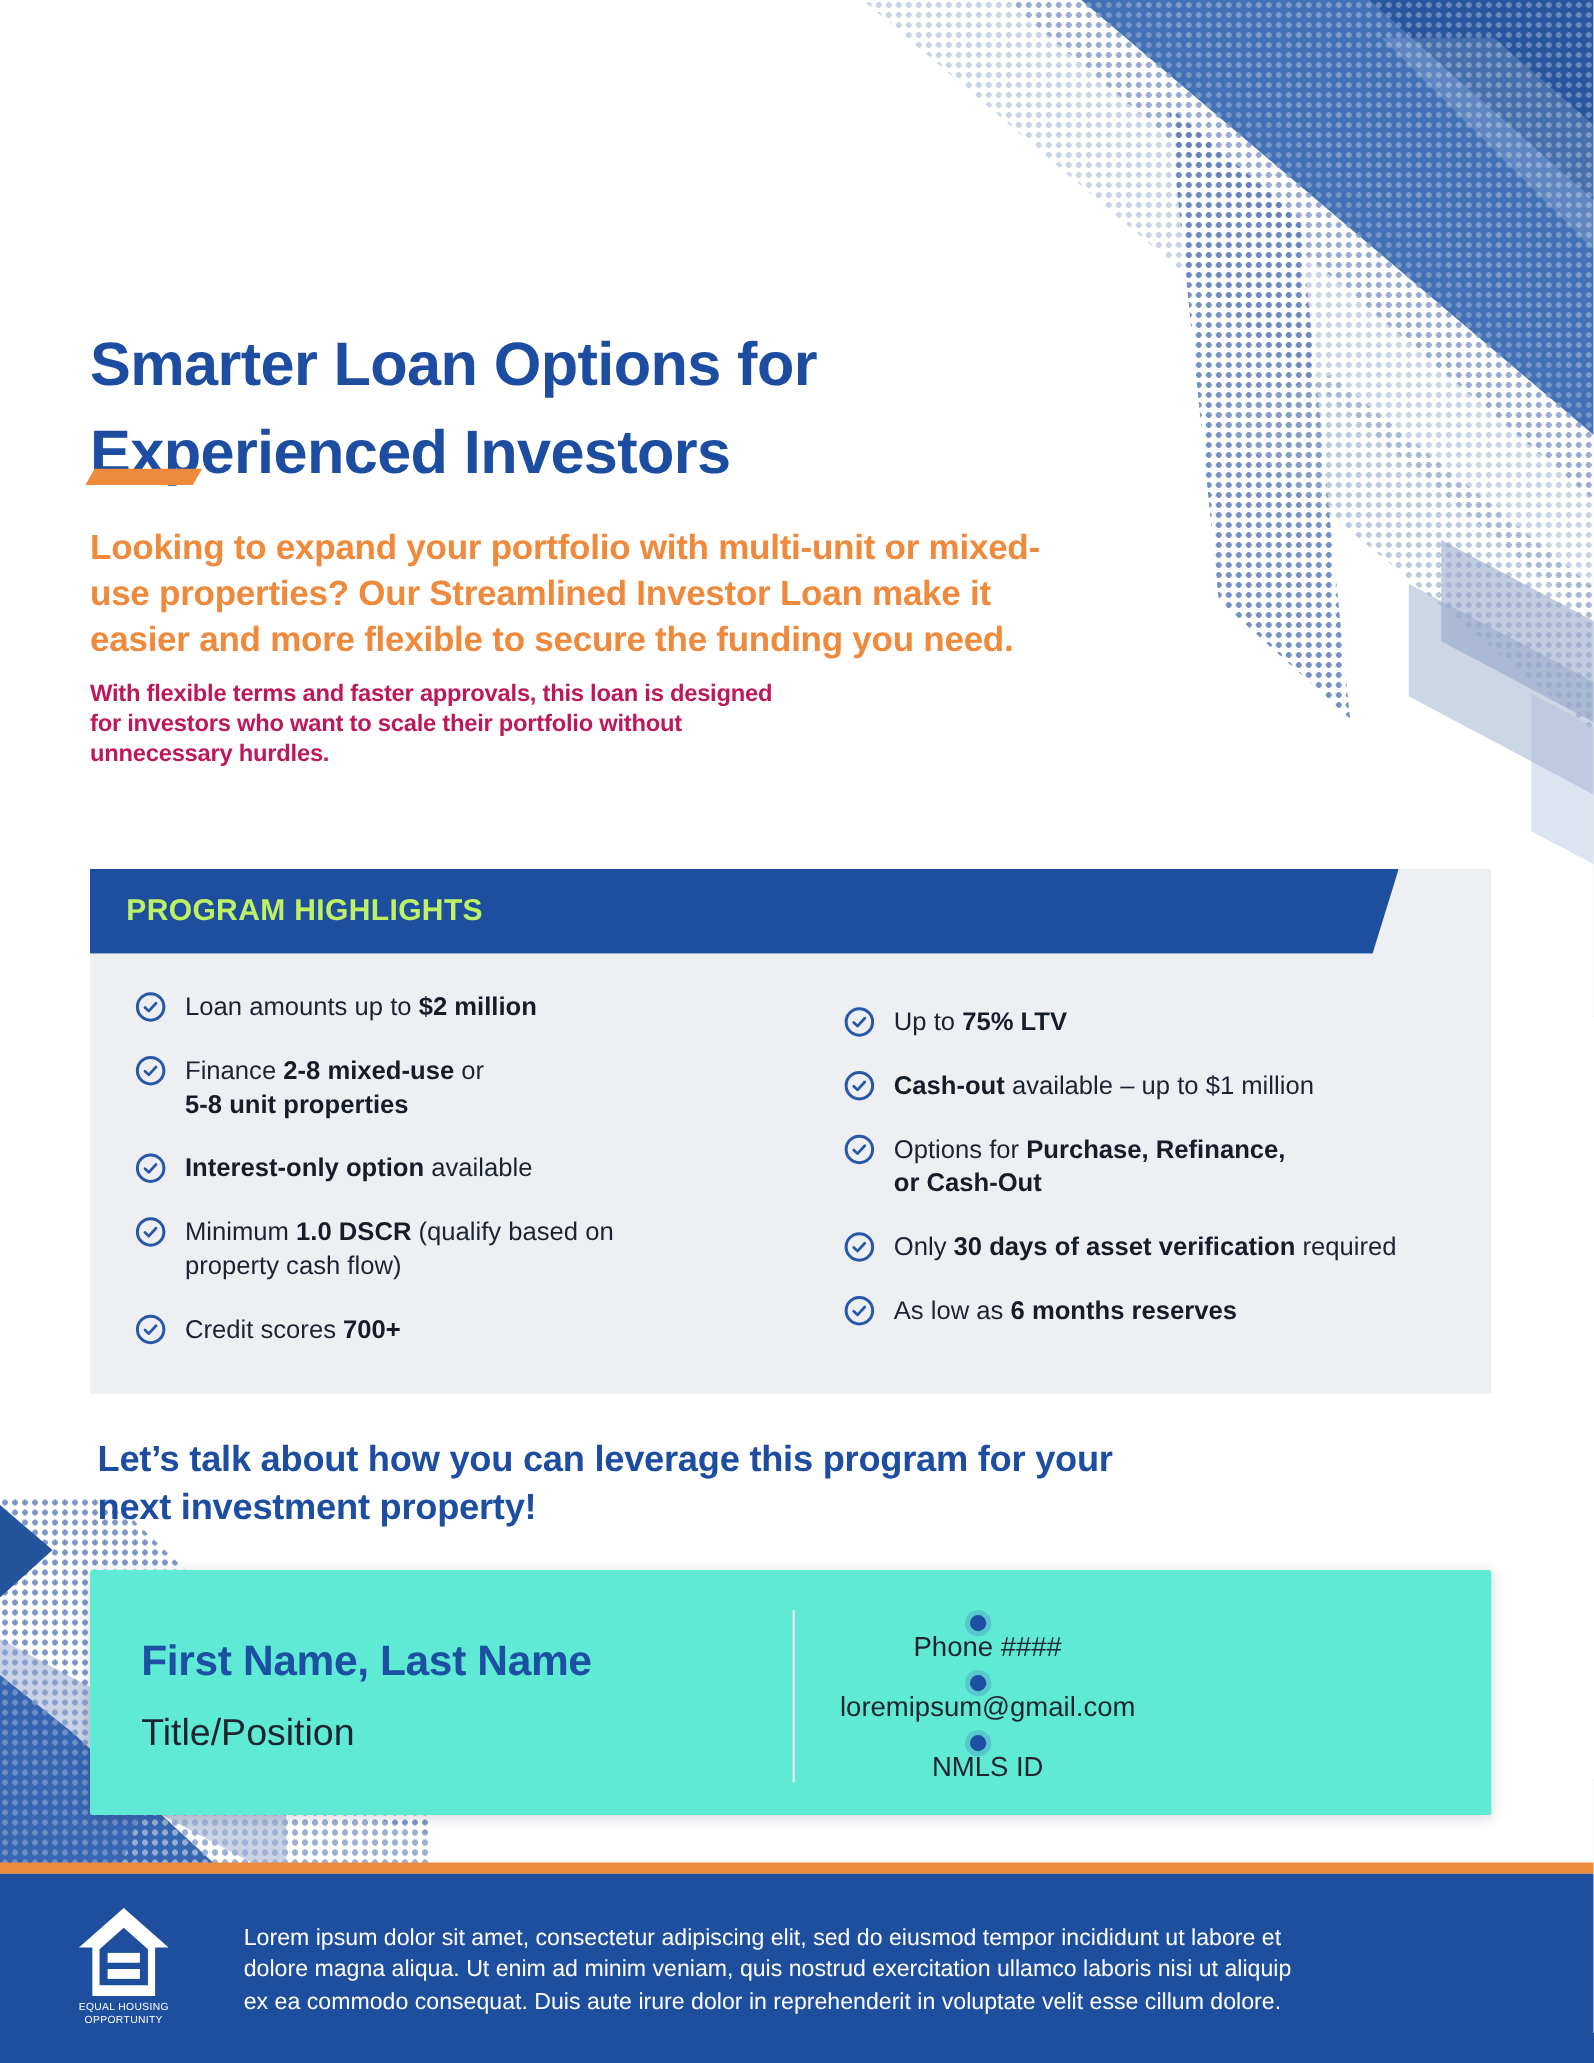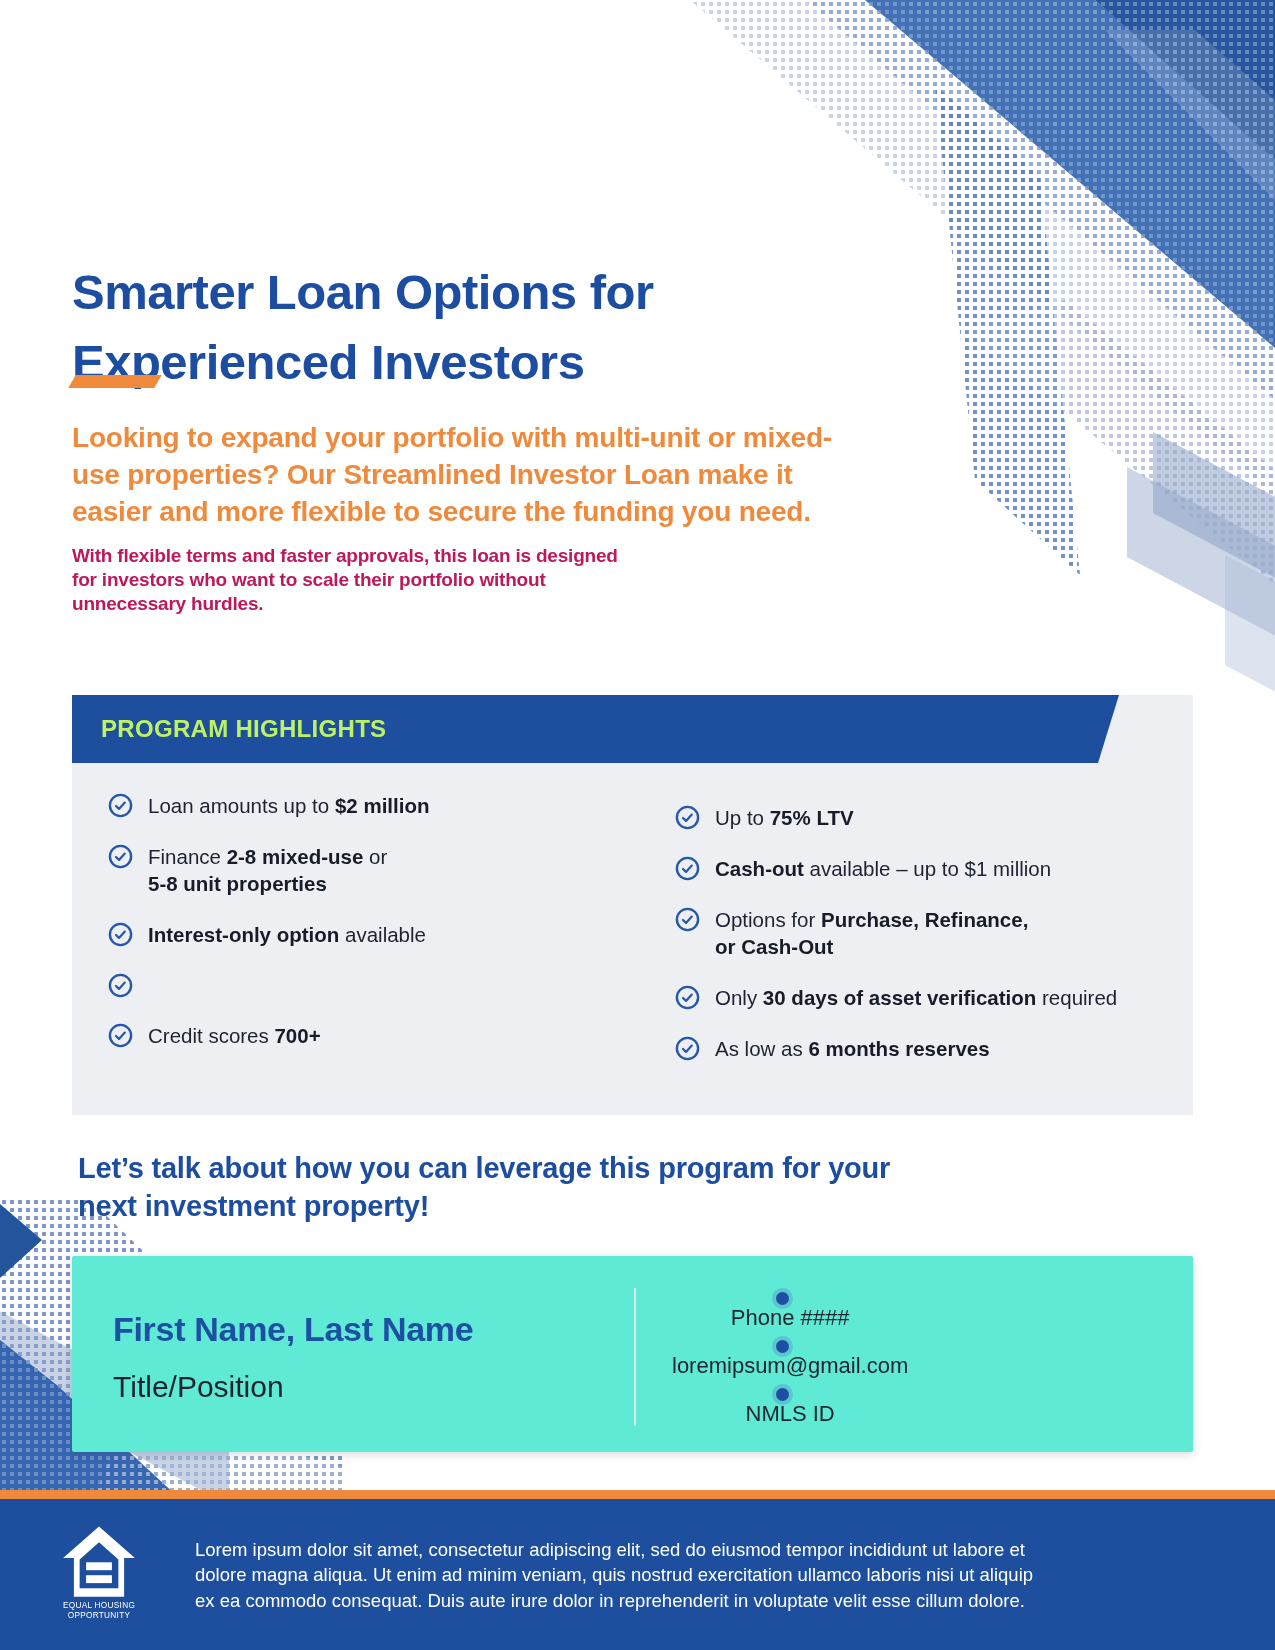--- a/index.html
+++ b/index.html
@@ -157,20 +157,21 @@
     <circle cx="12.5" cy="12.5" r="10.6" fill="none" stroke="#2757A8" stroke-width="2.4"></circle>
     <path d="M8 13 l3 2.9 l5.8 -6.3" fill="none" stroke="#2757A8" stroke-width="2.2" stroke-linecap="round" stroke-linejoin="round"></path>
   </svg>
         <div class="hl-text"><span class="b">Interest-only option</span><span> available</span></div>
       </div>
       <div class="hl-item">
         <svg width="25" height="25" viewBox="0 0 25 25">
     <circle cx="12.5" cy="12.5" r="10.6" fill="none" stroke="#2757A8" stroke-width="2.4"></circle>
     <path d="M8 13 l3 2.9 l5.8 -6.3" fill="none" stroke="#2757A8" stroke-width="2.2" stroke-linecap="round" stroke-linejoin="round"></path>
   </svg>
+        <div class="hl-text"><span>Minimum </span><span class="b">1.0 DSCR</span><span> (qualify based on</span><br><span>property cash flow)</span></div>
       </div>
       <div class="hl-item">
         <svg width="25" height="25" viewBox="0 0 25 25">
     <circle cx="12.5" cy="12.5" r="10.6" fill="none" stroke="#2757A8" stroke-width="2.4"></circle>
     <path d="M8 13 l3 2.9 l5.8 -6.3" fill="none" stroke="#2757A8" stroke-width="2.2" stroke-linecap="round" stroke-linejoin="round"></path>
   </svg>
         <div class="hl-text"><span>Credit scores </span><span class="b">700+</span></div>
       </div>
     </div>
   <div class="hl-col hl-col1" id="hl-col-1">

